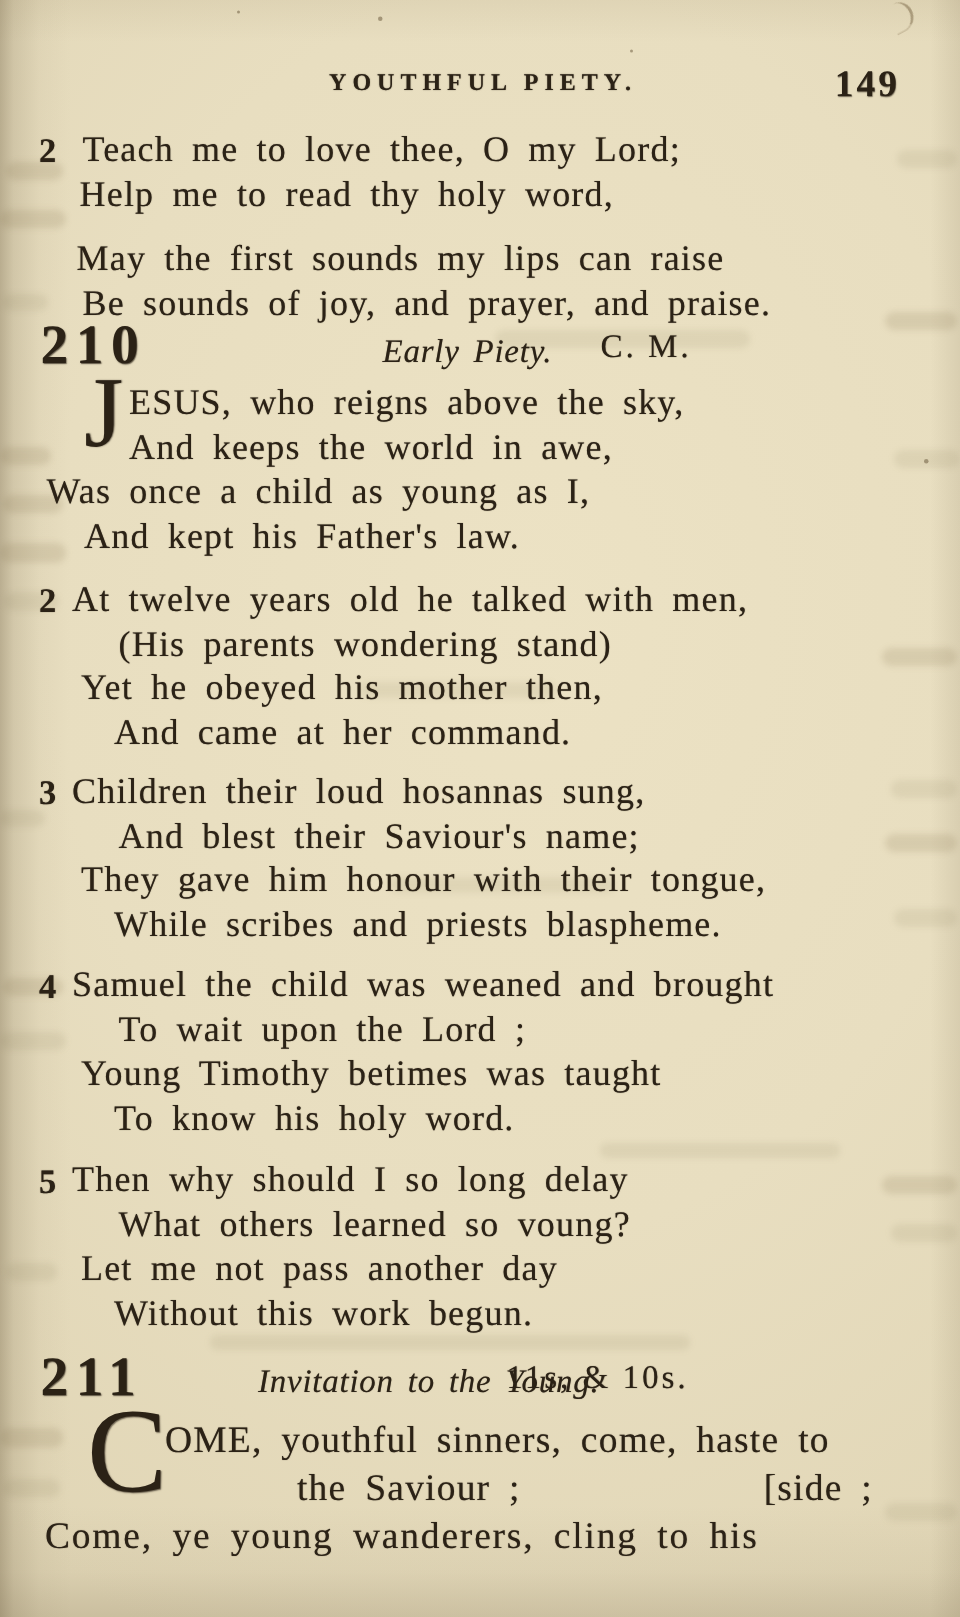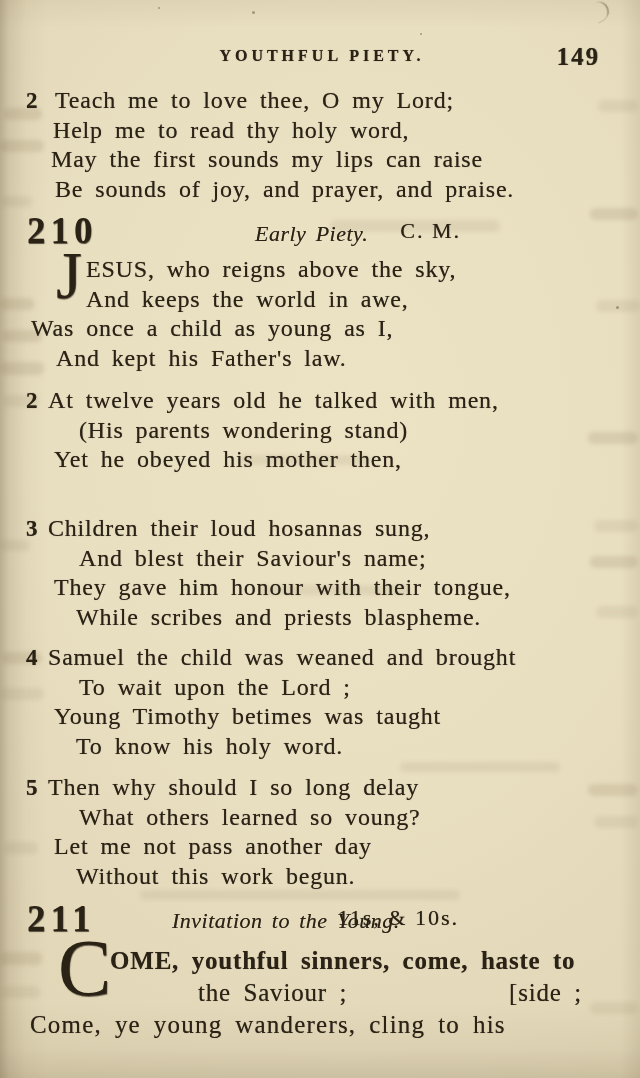--- a/index.html
+++ b/index.html
@@ -90,30 +90,30 @@
 
   .drop-cap {
     position: absolute; line-height: 1; font-weight: normal;
     text-shadow: 0.6px 0.6px 1px rgba(30,22,12,0.65);
   }
   .dc-j { left: 56px; top: -13px; font-size: 67px; }
   .dc-c { left: 58px; top: -17px; font-size: 80px; }
 
   
   .c1 { margin-left: 55px; } .c2 { margin-left: 53px; }
-  .c3 { margin-left: 51px; } .c4 { margin-left: 55px; }
+  .c3 { margin-left: 51px; margin-top: 14px; } .c4 { margin-left: 55px; }
   
   .f1 { margin-left: 86px; } .f2 { margin-left: 86px; }
   .f3 { margin-left: 31px; } .f4 { margin-left: 56px; }
   
   .n1 { margin-left: 48px; } .n2 { margin-left: 79px; }
   .n3 { margin-left: 54px; } .n4 { margin-left: 76px; }
   
   .big .line { font-size: 25px; line-height: 32px; }
-  .g1 { margin-left: 110px; font-weight: bold; }
+  .g1 { margin-left: 110px; }
   .g2 { display: flex; justify-content: space-between;
         padding-left: 198px; padding-right: 58px; white-space: nowrap; gap: 28px; }
   .g3 { margin-left: 30px; letter-spacing: 1.2px; }
 
   
   .s-cont  { top: 86px; }
   .h210    { top: 212px; }
   .s210-1  { top: 255px; }
   .s210-2  { top: 386px; }
   .s210-3  { top: 514px; }
@@ -185,20 +185,21 @@
     <div class="line f2">And keeps the world in awe,</div>
     <div class="line f3">Was once a child as young as I,</div>
     <div class="line f4">And kept his Father's law.</div>
   </section>
 
   <section class="txt s210-2">
     <span class="vnum">2</span>
     <div class="line n1">At twelve years old he talked with men,</div>
     <div class="line n2">(His parents wondering stand)</div>
     <div class="line n3">Yet he obeyed his mother then,</div>
+    <div class="line n4">And came at her command.</div>
   </section>
 
   <section class="txt s210-3">
     <span class="vnum">3</span>
     <div class="line n1">Children their loud hosannas sung,</div>
     <div class="line n2">And blest their Saviour's name;</div>
     <div class="line n3">They gave him honour with their tongue,</div>
     <div class="line n4">While scribes and priests blaspheme.</div>
   </section>
 

